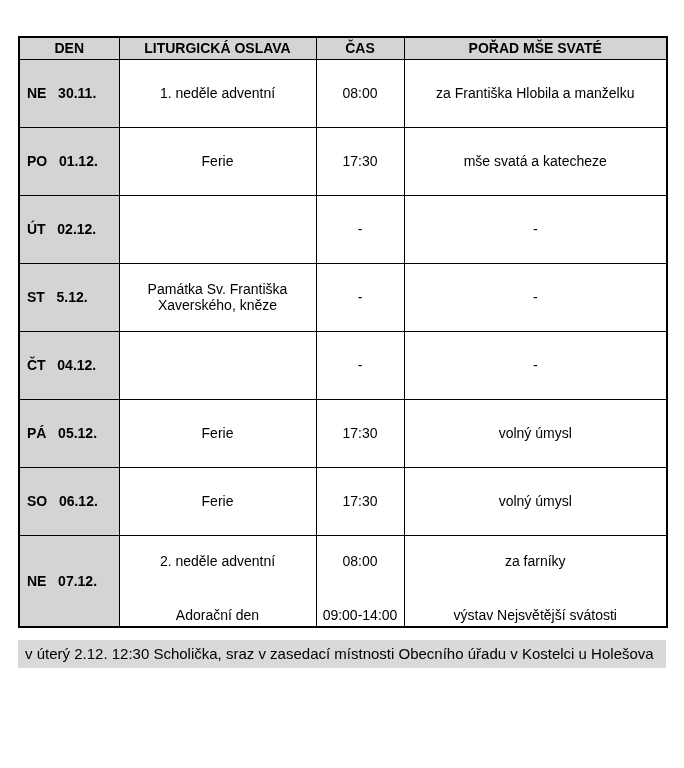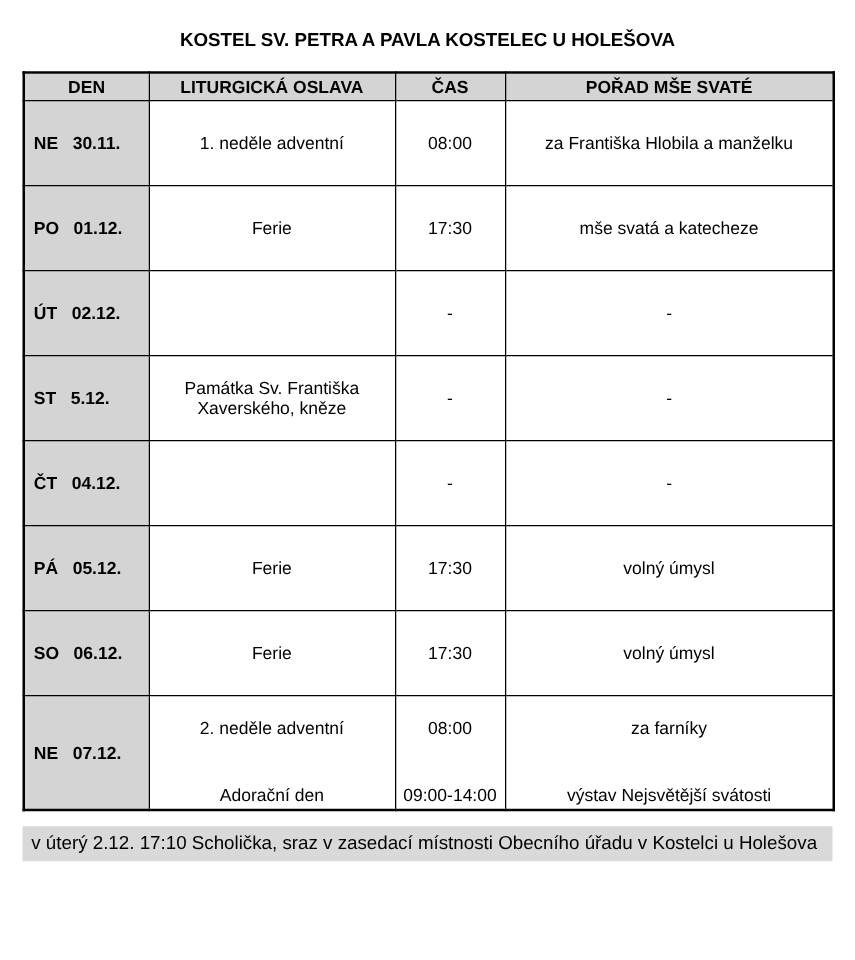--- a/index.html
+++ b/index.html
@@ -72,21 +72,20 @@
     line-height: 22px;
     padding: 3px 7px;
   }
 </style>
 </head>
 <body>
 
 <div class="page">
 
   <div class="doc-header">
-    <div class="doc-subtitle">KOSTEL SV. PETRA A PAVLA KOSTELEC U HOLEŠOVA</div>
   </div>
 
   <table class="schedule">
     <colgroup>
       <col class="c-day">
         <col class="c-cel">
         <col class="c-time">
         <col class="c-int">
     </colgroup>
     <thead>
@@ -147,15 +146,15 @@
         <td>za farníky</td>
       </tr>
       <tr class="sub-bottom">
         <td>Adorační den</td>
         <td>09:00-14:00</td>
         <td>výstav Nejsvětější svátosti</td>
       </tr>
     </tbody>
   </table>
 
-  <div class="note">v úterý 2.12. 17:10 Scholička, sraz v zasedací místnosti Obecního úřadu v Kostelci u Holešova</div>
+  <div class="note">v úterý 2.12. 12:30 Scholička, sraz v zasedací místnosti Obecního úřadu v Kostelci u Holešova</div>
 
 </div>
 
 </body></html>

